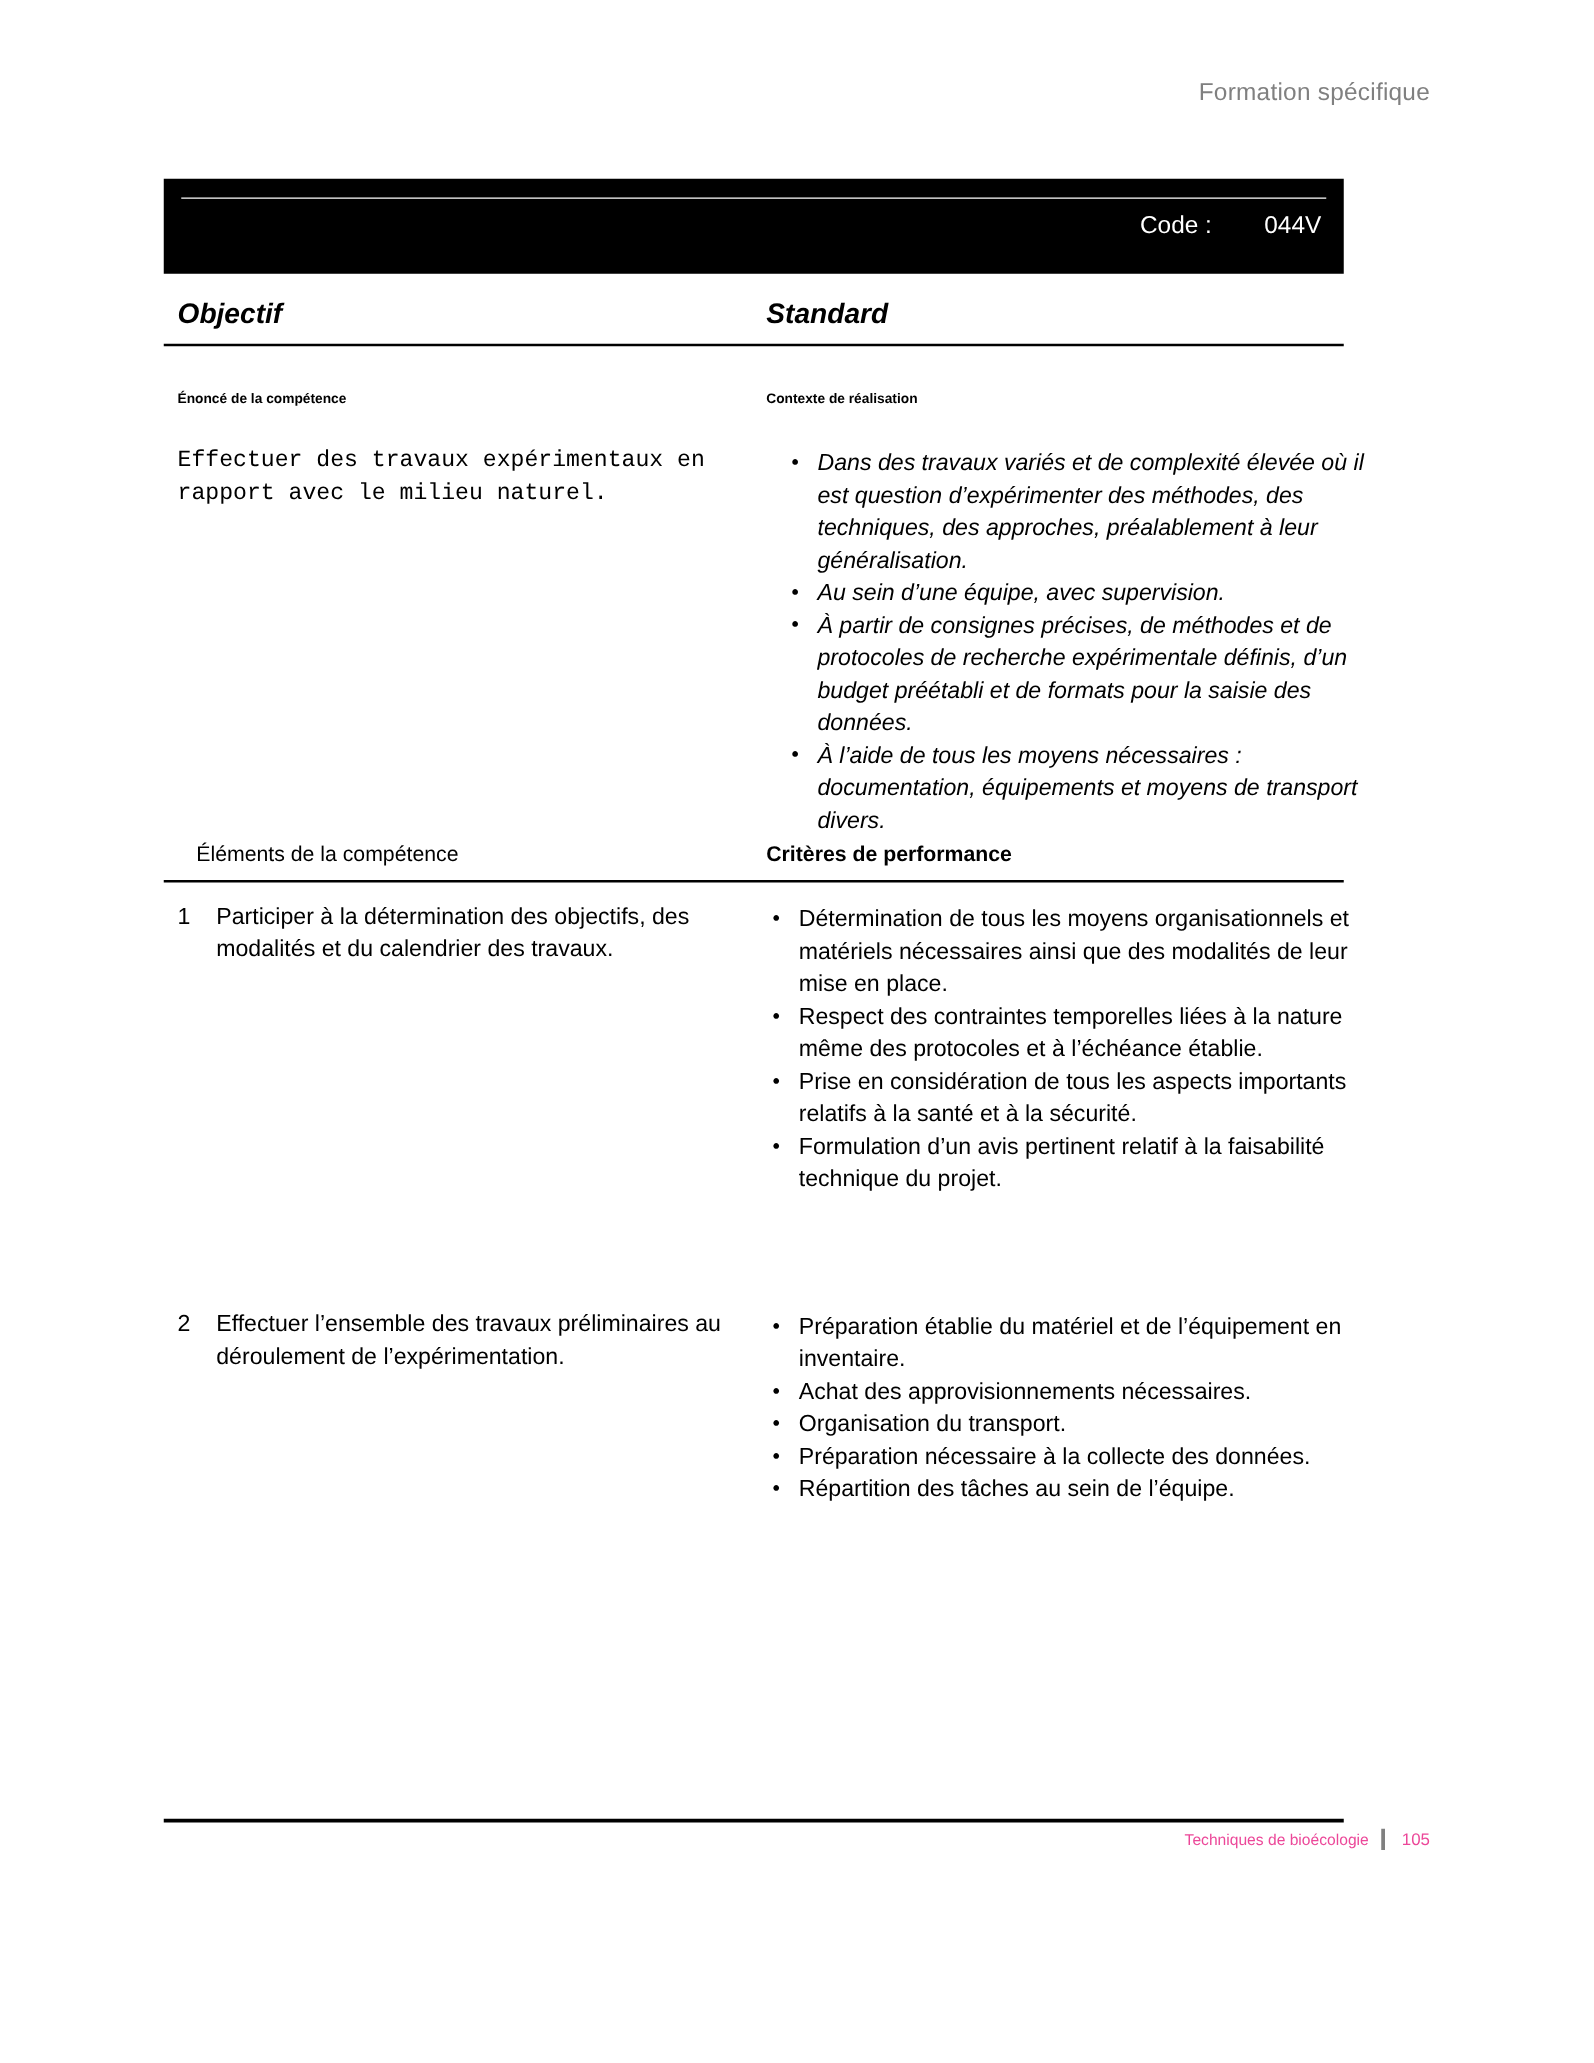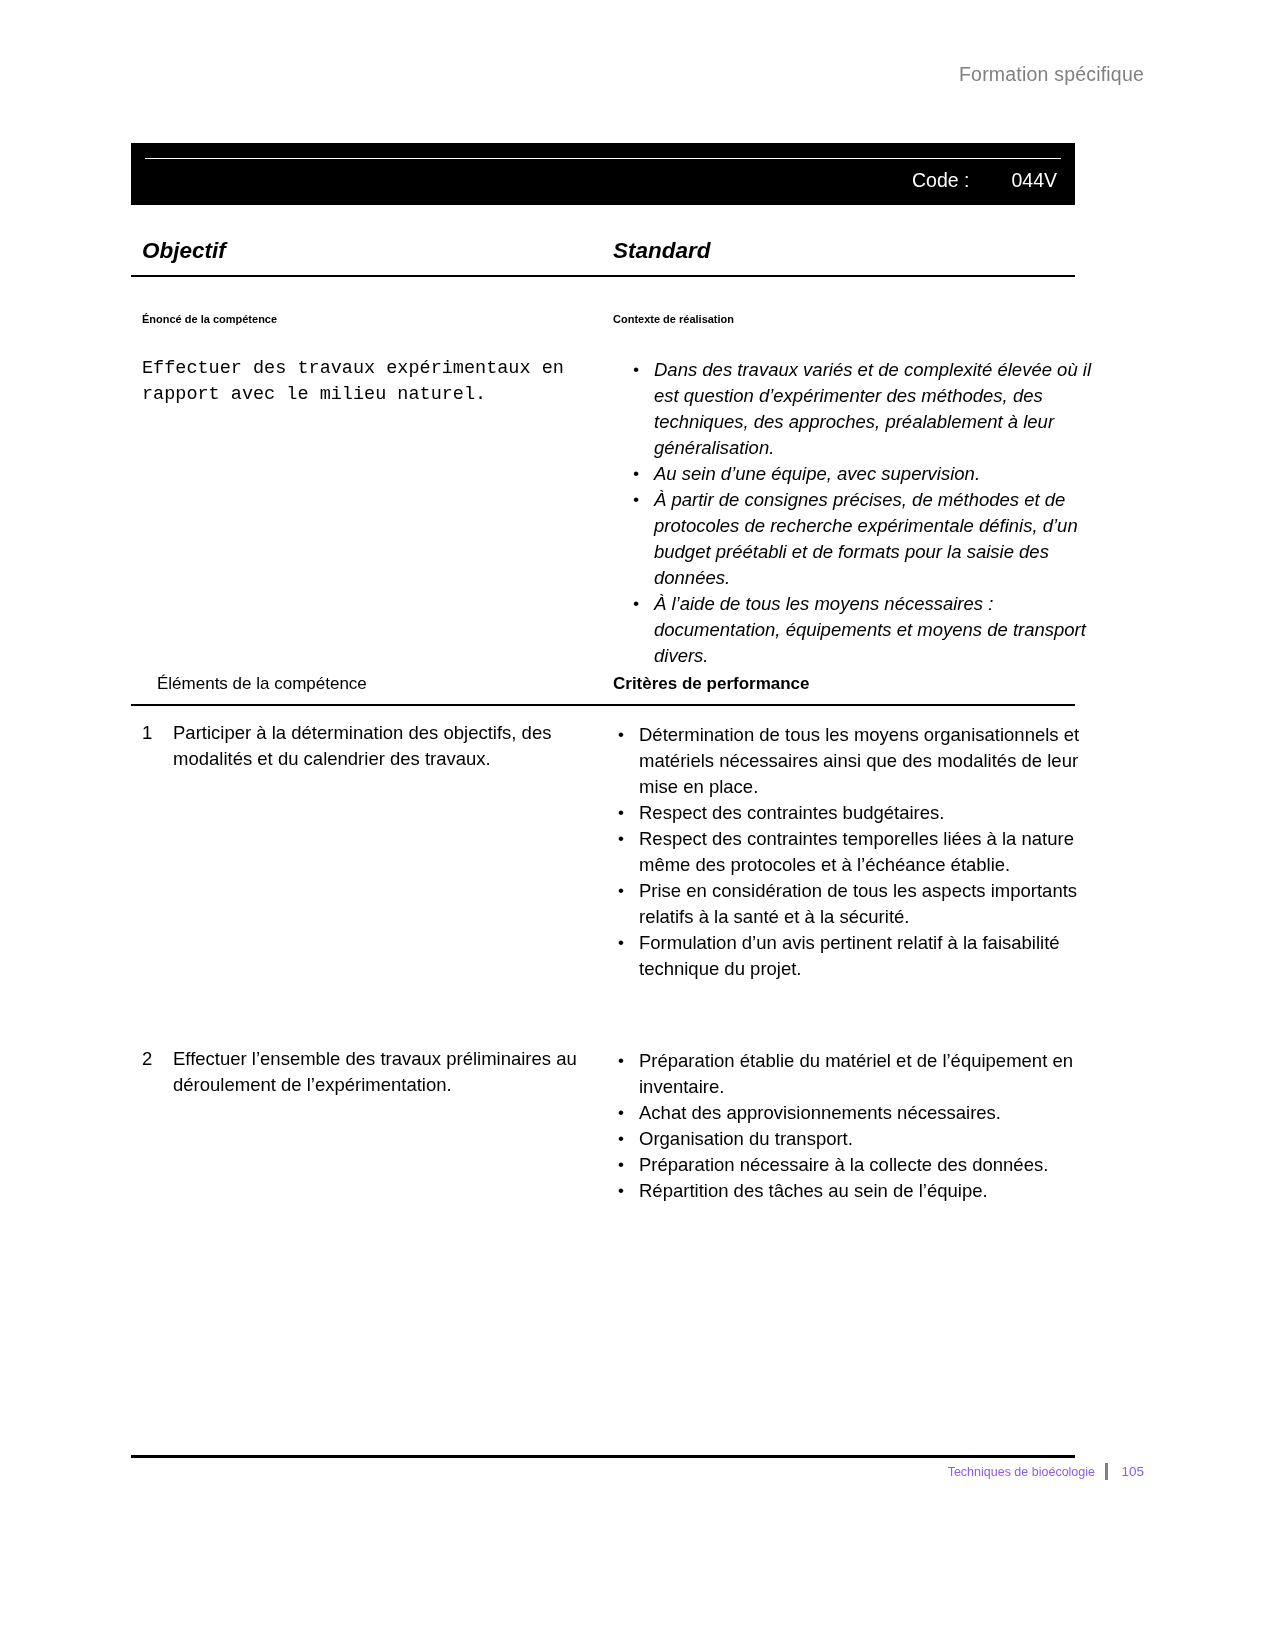--- a/index.html
+++ b/index.html
@@ -32,21 +32,21 @@
     letter-spacing: 0.2px;
     text-align: center;
   }
 
   
   .code-bar {
     position: absolute;
     top: 143px;
     left: 131px;
     width: 944px;
-    height: 62px;
+    height: 76px;
     background: #000000;
   }
   .code-bar-inner-line {
     position: absolute;
     top: 15px;
     left: 14px;
     width: 916px;
     height: 1px;
     background: #ffffff;
   }
@@ -239,21 +239,21 @@
     background: #000000;
   }
   .footer {
     position: absolute;
     top: 1463px;
     right: 131px;
     display: flex;
     align-items: center;
     gap: 10px;
     font-size: 12.5px;
-    color: #8b5cf6;
+    color: #ec4899;
   }
   .footer-sep {
     display: inline-block;
     width: 3px;
     height: 17px;
     background: #808080;
   }
   .footer-page {
     font-size: 13.5px;
     min-width: 26px;
@@ -300,21 +300,20 @@
 
   <div class="elem-row-1-left">
     <div class="num-item">
       <span class="num">1</span>
       <span>Participer à la détermination des objectifs, des modalités et du calendrier des travaux.</span>
     </div>
   </div>
 
   <ul class="bullets elem-row-1-right">
     <li>Détermination de tous les moyens organisationnels et matériels nécessaires ainsi que des modalités de leur mise en place.</li>
-    <li>Respect des contraintes budgétaires.</li>
     <li>Respect des contraintes temporelles liées à la nature même des protocoles et à l’échéance établie.</li>
     <li>Prise en considération de tous les aspects importants relatifs à la santé et à la sécurité.</li>
     <li>Formulation d’un avis pertinent relatif à la faisabilité technique du projet.</li>
   </ul>
 
   <div class="elem-row-2-left">
     <div class="num-item">
       <span class="num">2</span>
       <span>Effectuer l’ensemble des travaux préliminaires au déroulement de l’expérimentation.</span>
     </div>

